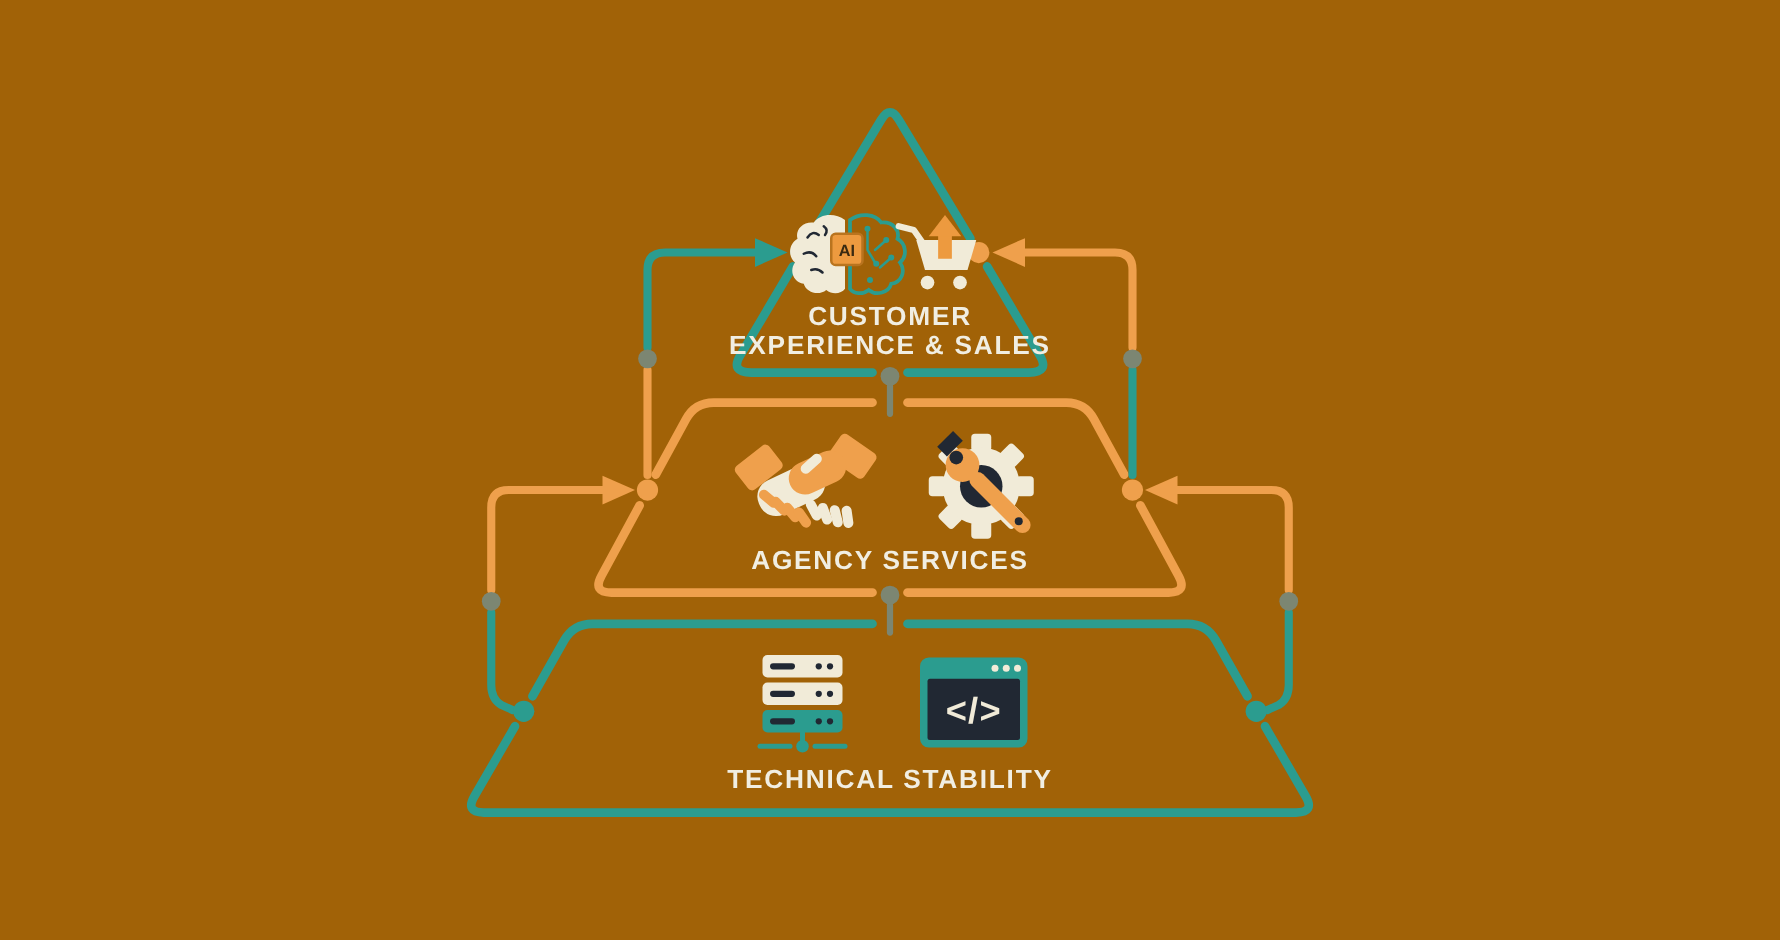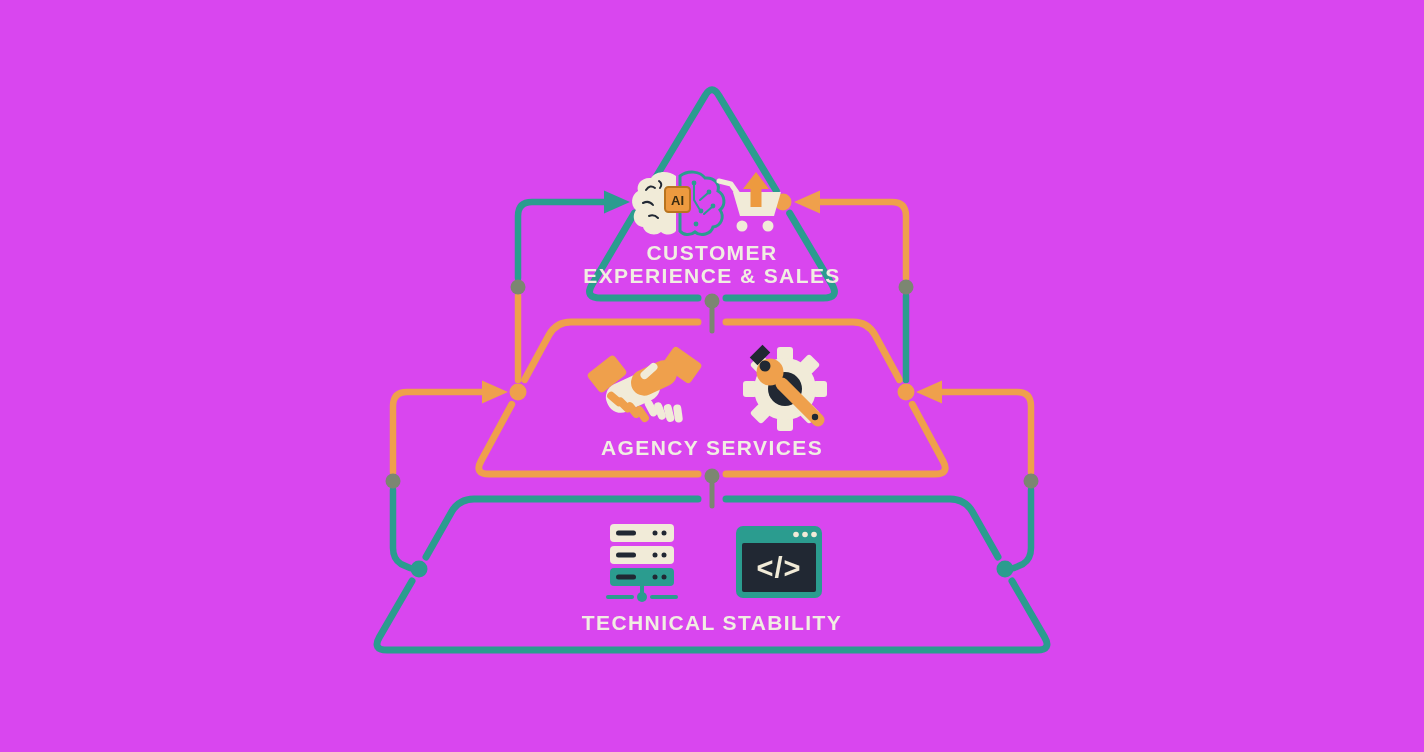--- a/index.html
+++ b/index.html
@@ -1,16 +1,16 @@
 <!DOCTYPE html>
 <html><head>
 <meta charset="utf-8">
 <style>
   html,body{margin:0;padding:0;background:#212833;}
-  .stage{position:relative;width:1424px;height:752px;background:#d946ef;overflow:hidden;
+  .stage{position:relative;width:1424px;height:752px;background:#a16207;overflow:hidden;
          font-family:"Liberation Sans",sans-serif;}
   svg{display:block}
   text.tier-label{font-family:"Liberation Sans",sans-serif;font-weight:700;fill:#F1EEE2;
                   letter-spacing:1.4px;font-size:21px;}
   text.chip-label{font-family:"Liberation Sans",sans-serif;font-weight:700;fill:#3A2A11;font-size:13px;}
   text.code-glyph{font-family:"Liberation Sans",sans-serif;font-weight:700;fill:#F1EBD8;
                   font-size:29px;letter-spacing:1px;}
 </style>
 </head>
 <body>

